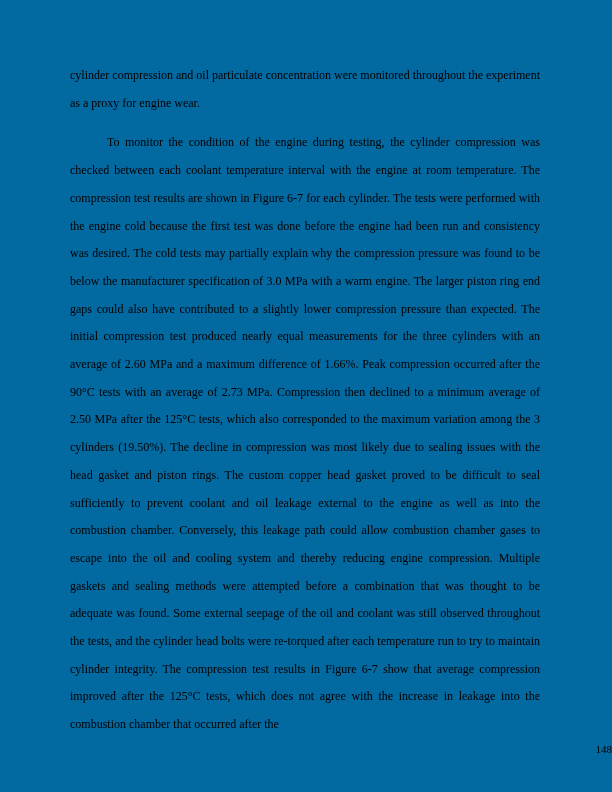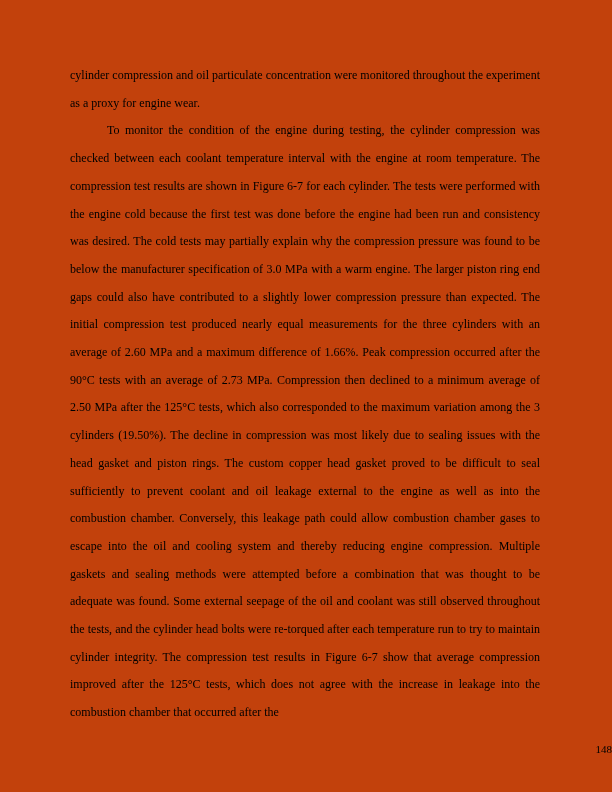--- a/index.html
+++ b/index.html
@@ -4,40 +4,40 @@
 <style>
   html, body {
     margin: 0;
     padding: 0;
     background: #ffffff;
   }
   .page {
     position: relative;
     width: 612px;
     height: 792px;
-    background: #c2410c;
+    background: #0369a1;
     overflow: hidden;
     font-family: "Liberation Serif", "DejaVu Serif", serif;
     color: #000000;
   }
   .body-text {
     position: absolute;
     left: 70px;
     top: 62px;
     width: 470px;
     font-size: 12px;
     line-height: 27.7px;
     text-align: justify;
   }
   .body-text p {
     margin: 0;
     padding: 0;
   }
   .body-text p.indent {
-    margin-top: 0;
+    margin-top: 12px;
     text-indent: 37px;
   }
   .page-number {
     position: absolute;
     top: 742px;
     left: 0;
     right: 0;
     text-align: right;
     font-size: 11px;
     line-height: 14px;

